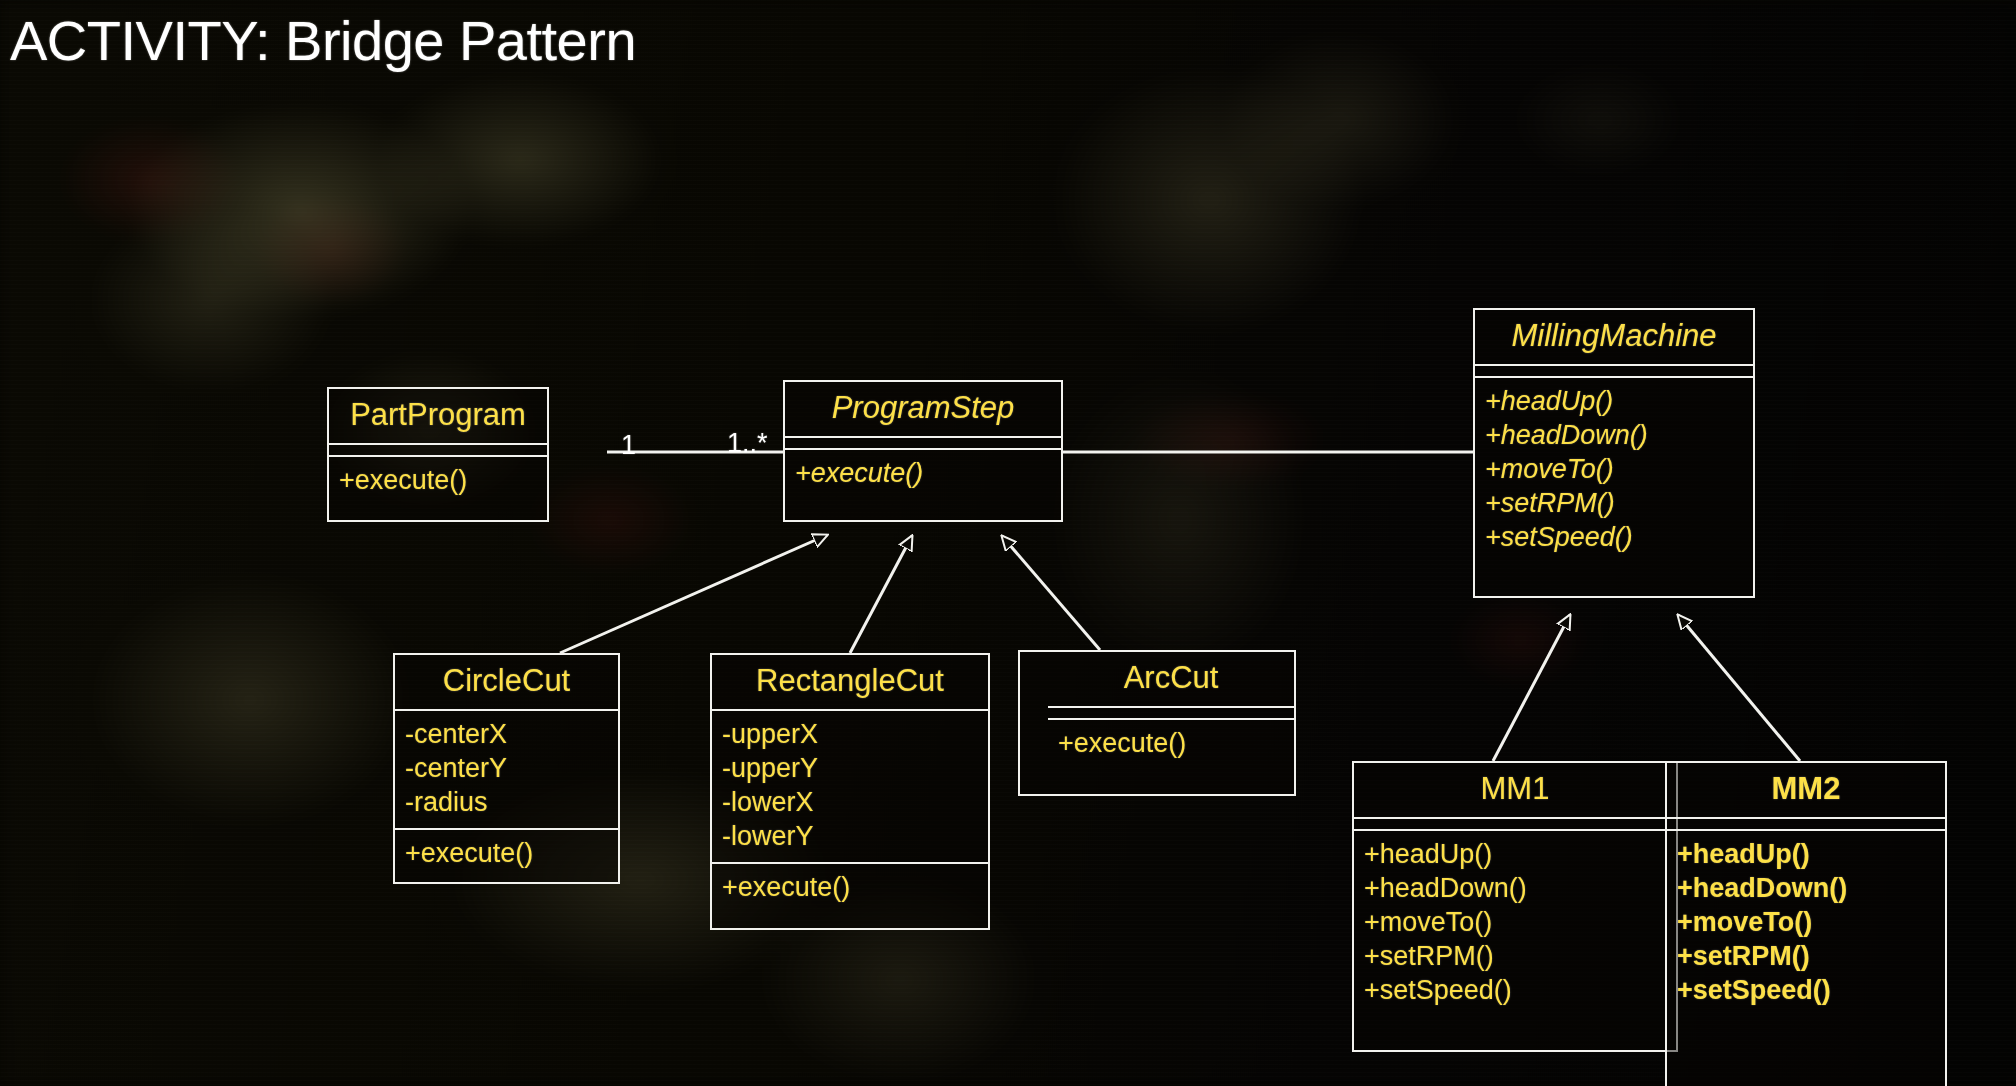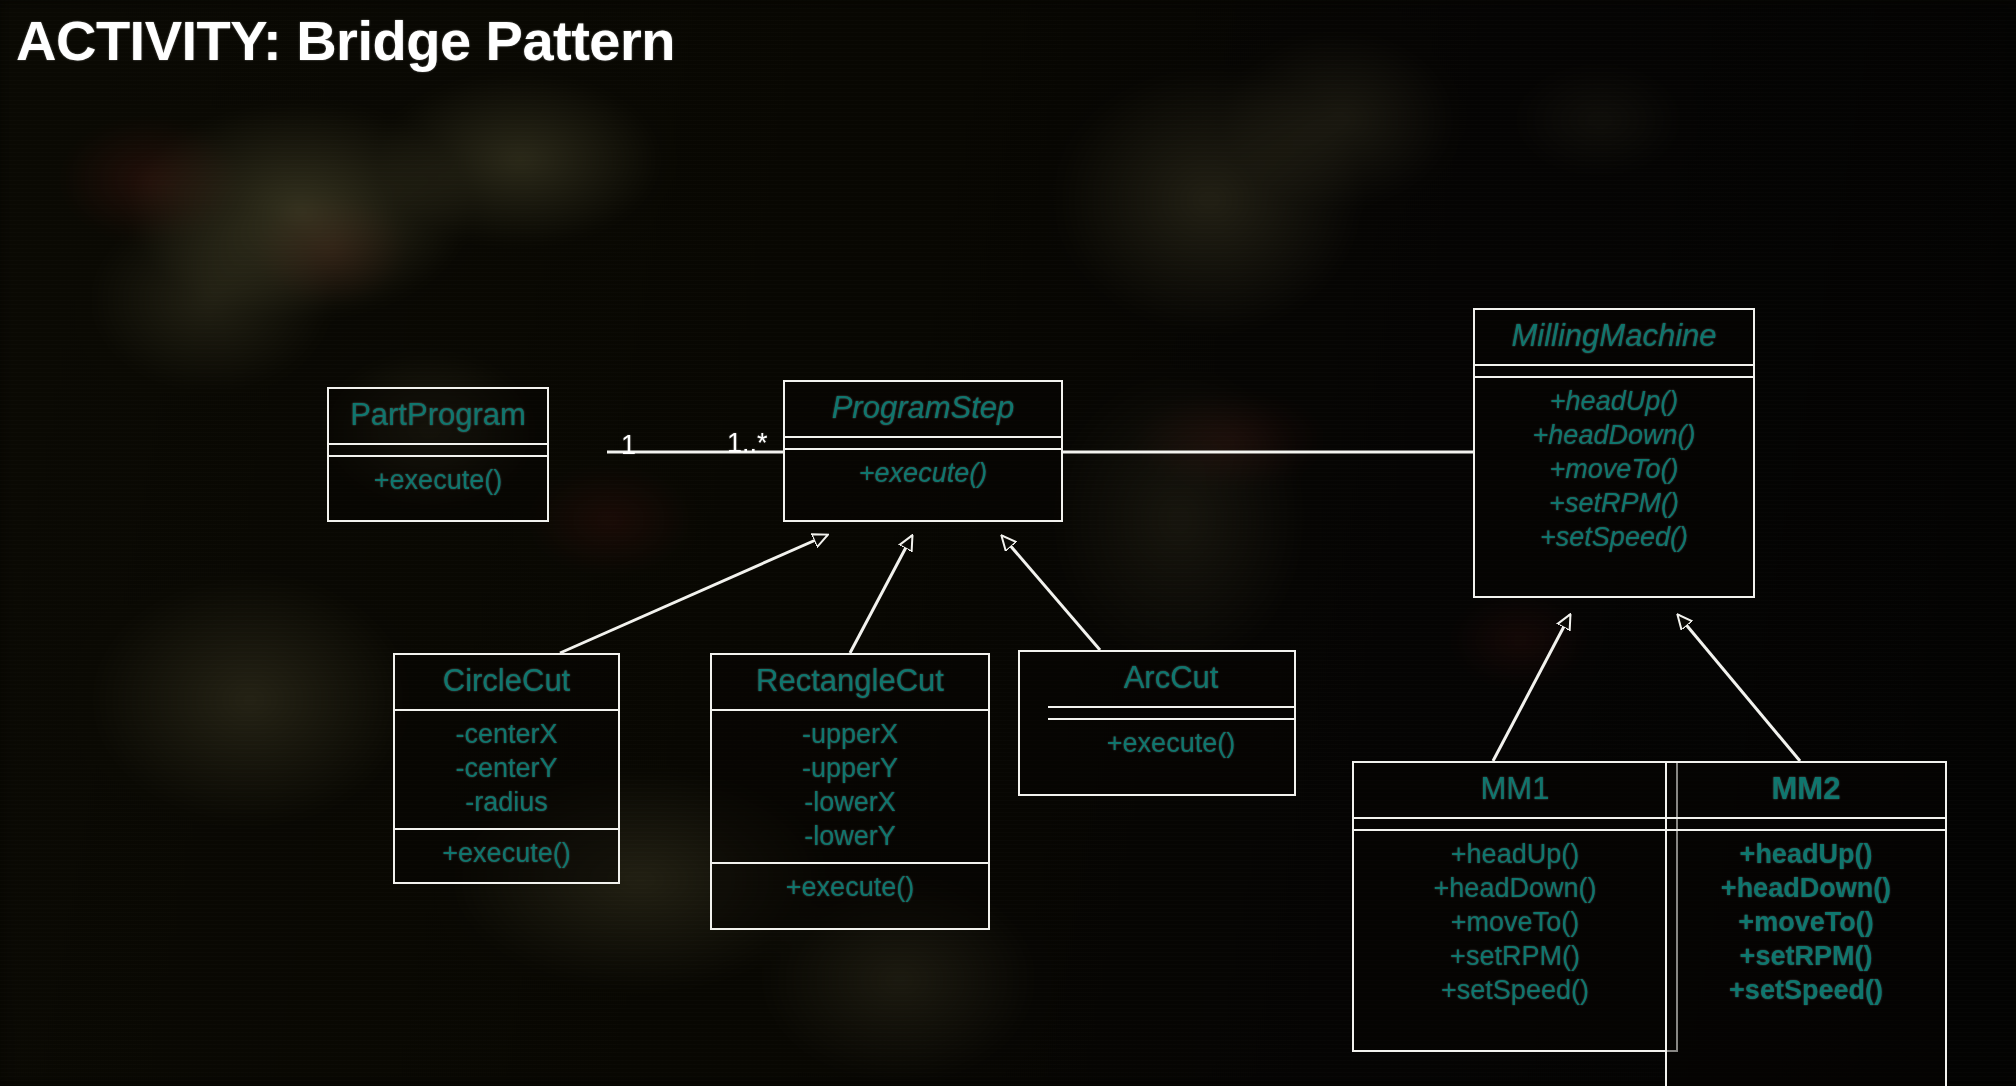--- a/index.html
+++ b/index.html
@@ -55,54 +55,52 @@
     position: absolute;
     inset: 0;
   }
   
   #title {
     position: absolute;
     left: 10px;
     top: 8px;
     color: #ffffff;
     font-size: 56px;
-    font-weight: bold;
+    font-weight: normal;
     letter-spacing: -0.5px;
     white-space: nowrap;
     text-shadow: 0 0 2px rgba(255,255,255,0.45);
-    margin-left: 6px;
   }
   
   .uml-class {
     position: absolute;
     border: 2px solid #f2f2ee;
     background: rgba(6,5,3,0.45);
     box-sizing: border-box;
-    color: #0f766e;
+    color: #fde047;
   }
   .uml-name {
     text-align: center;
     font-size: 31px;
     padding: 8px 6px 10px 6px;
     white-space: nowrap;
     text-shadow: 0 0 2px rgba(255,255,255,0.35);
   }
   .uml-name.abstract { font-style: italic; }
   .uml-compartment {
     border-top: 2px solid #f2f2ee;
     padding: 7px 10px 8px 10px;
     font-size: 27px;
     line-height: 1.0;
   }
   .uml-compartment.empty { padding: 0; height: 10px; }
   .uml-compartment .member {
     white-space: nowrap;
     padding: 3px 0 4px 0;
     text-shadow: 0 0 2px rgba(255,255,255,0.3);
-    text-align: center;
   }
   .uml-compartment.italic .member { font-style: italic; }
   
   .multiplicity {
     position: absolute;
     color: #ffffff;
     font-size: 27px;
     white-space: nowrap;
     text-shadow: 0 0 2px rgba(255,255,255,0.35);
   }

